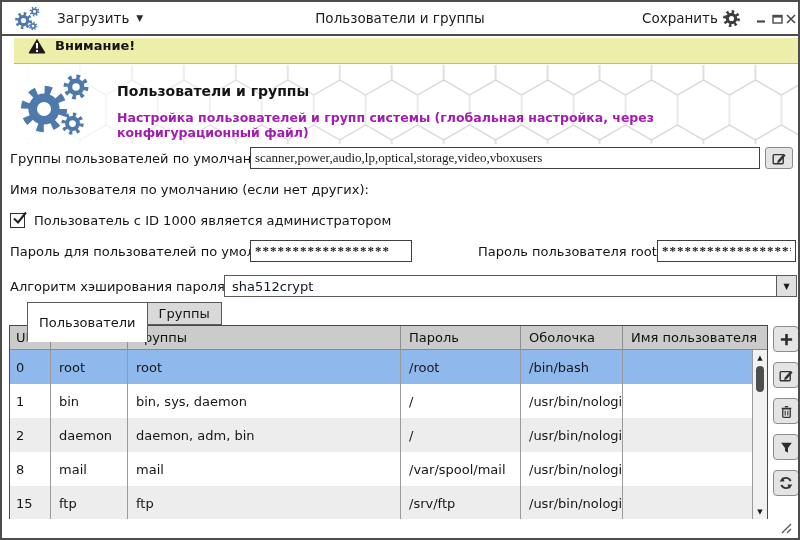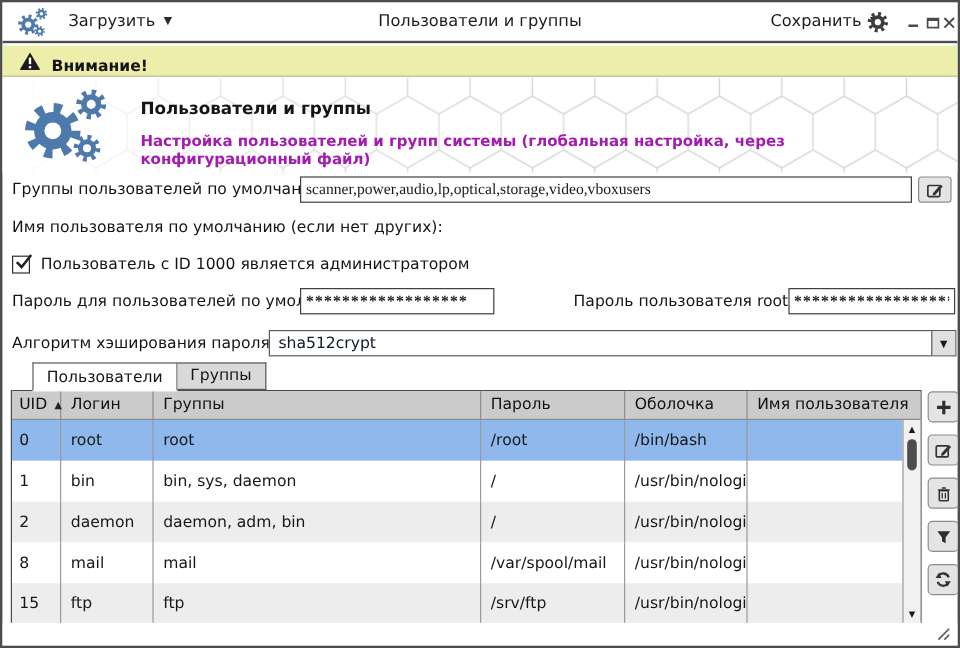--- a/index.html
+++ b/index.html
@@ -12,21 +12,21 @@
   .menu-btn { display:flex; align-items:center; gap:7px; font-size:13.5px; color:#1c1c1c; cursor:default; }
   .load-btn { position:absolute; left:55px; top:8px; }
   .save-btn { position:absolute; left:640px; top:8px; }
   .caret { font-size:9px; color:#2b2b2b; }
   .tb-title { position:absolute; left:0; right:0; text-align:center; font-size:13.5px; color:#1c1c1c; }
   .tb-gear { position:absolute; left:720px; top:7px; width:19px; height:19px; color:#3c3c3c; }
   .winctl { position:absolute; top:9px; width:16px; height:15px; display:flex; align-items:center; justify-content:center; }
   .ctl-min { left:751px; } .ctl-max { left:767px; } .ctl-close { left:781px; }
 
   
-  .warnbar { position:absolute; top:36px; left:0; right:0; height:26px; background:#eeeeab; border-bottom:1px solid #b8b89a; display:flex; align-items:flex-end; padding-left:14px; gap:9px; }
+  .warnbar { position:absolute; top:36px; left:12px; right:0; height:26px; background:#eeeeab; border-bottom:1px solid #b8b89a; display:flex; align-items:flex-start; padding-left:14px; gap:9px; }
   .warnbar .txt { font-size:13px; font-weight:600; color:#141414; }
 
   
   .hero { position:absolute; top:63px; left:0; right:0; height:79px; background:#fff; overflow:hidden; }
   .hexbg { position:absolute; inset:0; opacity:.55; }
   .hexfade { position:absolute; inset:0; background:linear-gradient(90deg,#fff 0%, rgba(255,255,255,.25) 30%, rgba(255,255,255,0) 55%); }
   .hero-icon { position:absolute; left:16px; top:8px; width:92px; height:64px; color:#4e79ab; }
   .hero-title { position:absolute; left:115px; top:18px; font-size:14px; font-weight:700; color:#151515; }
   .hero-sub { position:absolute; left:115px; top:45px; font-size:12.5px; font-weight:700; color:#a21caf; }
 
@@ -40,21 +40,21 @@
   .cbox { width:15px; height:15px; border:1.6px solid #2e2e2e; background:#fff; position:relative; }
   .cbox svg { position:absolute; left:0px; top:-4px; width:17px; height:17px; }
   .checkrow .lbl { font-size:13px; color:#141414; }
   .combo { position:absolute; left:222px; top:273px; width:573px; height:22px; border:1px solid #5a5a5a; background:#fff; display:flex; align-items:center; }
   .combo .val { flex:1; font-size:13px; color:#0f172a; padding-left:7px; }
   .combo .arrow { width:20px; height:20px; background:#e0e0e0; border-left:1px solid #5a5a5a; display:flex; align-items:center; justify-content:center; font-size:8px; color:#1a1a1a; }
 
   
   .tabs { position:absolute; left:25px; top:300px; display:flex; z-index:3; }
   .tab { height:23px; padding:0 11px; border:1px solid #5a5a5a; background:#d9d9d9; font-size:13px; color:#141414; display:flex; align-items:center; }
-  .tab.active { background:#fff; height:24px; border-bottom:1px solid #fff; }
+  .tab.active { background:#fff; height:40px; border-bottom:1px solid #fff; }
   .tab + .tab { border-left:none; }
 
   
   .tablewrap { position:absolute; left:7px; top:323px; width:759px; height:196px; border:1px solid #4a4a4a; background:#fff; }
   .thead { display:flex; height:24px; background:#cbcbcb; border-bottom:1px solid #8a8a8a; }
   .th { font-size:13px; color:#101010; display:flex; align-items:center; padding-left:8px; border-right:1px solid #8f8f8f; }
   .th:last-child { border-right:none; }
   .sort { font-size:8px; margin-left:6px; color:#222; }
   .rows { position:absolute; left:0; top:24px; bottom:0; width:742px; }
   .row { display:flex; height:34px; background:#fff; }

